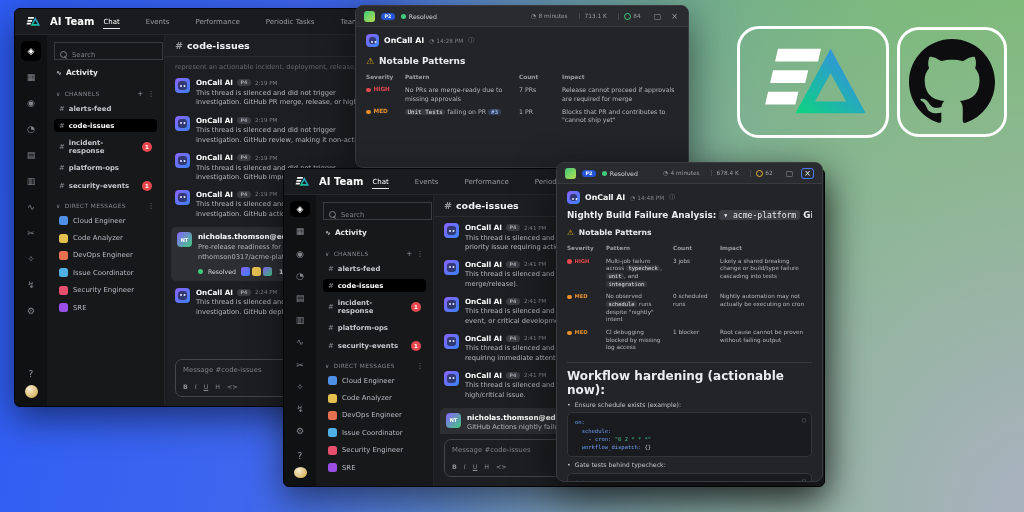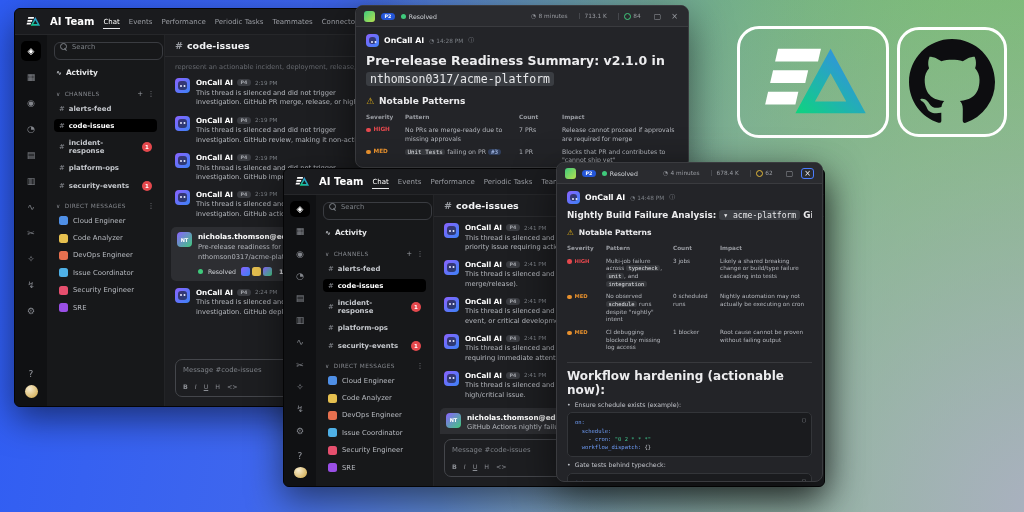--- a/index.html
+++ b/index.html
@@ -13,37 +13,37 @@
       linear-gradient(100deg, #2e5cf4 0%, #3e66ee 30%, #6d97b6 58%, #7ab97f 85%, #84ba86 100%);
   }
   .opt:empty { display:none; }
 
   
   .window { position:absolute; background:#141517; border:1px solid #050506; border-radius:6px;
     box-shadow:0 12px 34px rgba(0,0,0,.5); display:flex; flex-direction:column; overflow:hidden; }
   .appbar { height:26px; flex-shrink:0; background:#1a1b1e; display:flex; align-items:center; gap:9px;
     padding:0 10px; border-bottom:1px solid #26272a; }
   .brand { color:#fff; font-weight:bold; font-size:10px; white-space:nowrap; }
-  .tabs { display:flex; gap:9px; font-size:7px; color:#9a9da3; white-space:nowrap; }
+  .tabs { display:flex; gap:26px; font-size:7px; color:#9a9da3; white-space:nowrap; }
   .tab { padding:3px 0 2px; cursor:default; }
   .tab.active { color:#fff; border-bottom:1px solid #e8e9eb; }
   .appbody { flex:1; display:flex; min-height:0; }
   .rail { width:32px; flex-shrink:0; background:#101113; display:flex; flex-direction:column; align-items:center;
     padding:6px 0 8px; gap:6px; }
   .ric { width:20px; height:20px; border-radius:5px; display:flex; align-items:center; justify-content:center;
     color:#83868c; font-size:9px; }
   .ric.active { background:#000; color:#fff; }
   .rail .spacer { flex:1; }
   .help { color:#9a9da3; font-size:9px; }
   .avadot { width:13px; height:13px; border-radius:50%; background:radial-gradient(circle at 35% 30%, #f6ecd0, #cfa43f); }
 
   .sidebar { width:118px; flex-shrink:0; background:#17181a; border-right:1px solid #232427;
     padding:7px 7px; display:flex; flex-direction:column; gap:4px; overflow:hidden; }
   .search-row { display:flex; align-items:center; gap:5px; }
-  .search { flex:1; height:17px; border:1px solid #3a3c41; border-radius:6px; display:flex; align-items:flex-end;
+  .search { flex:1; height:17px; border:1px solid #3a3c41; border-radius:0; display:flex; align-items:flex-start;
     gap:4px; padding:8px 5px; }
   .search input { flex:1; min-width:0; background:transparent; border:0; outline:0; color:#c6c9ce; font-size:6.8px;
     font-family:"DejaVu Sans",sans-serif; }
   input::placeholder { color:#7d8187; }
   .sic { position:relative; width:8px; height:8px; flex-shrink:0; }
   .sic::before { content:""; position:absolute; width:5px; height:5px; border:1px solid #7d8187; border-radius:50%; left:0; top:0; }
   .sic::after { content:""; position:absolute; width:3px; height:1px; background:#7d8187; transform:rotate(45deg); left:4px; top:5.5px; }
   .sb-activity { display:flex; align-items:center; gap:4px; color:#e8e9eb; font-weight:bold; font-size:7.4px; padding:4px 2px; }
   .sb-activity .aic { color:#c6c9ce; font-size:7px; }
   .sb-sec { display:flex; align-items:center; gap:4px; color:#85888e; font-size:5.8px; letter-spacing:.4px; margin-top:5px; padding:0 2px; }
@@ -409,24 +409,20 @@
     <div class="obody">
       <div class="oauthor">
         <span class="mav"></span>
         <span class="oname">OnCall AI</span>
         <span class="otime">
           <span>◔</span>
           <span>14:28 PM</span>
         </span>
         <span class="oinfo">ⓘ</span>
       </div>
-      <div class="otitle">
-        <span>Pre-release Readiness Summary: v2.1.0 in</span>
-        <span class="codechip">nthomson0317/acme-platform</span>
-      </div>
       <div class="osect">
         <span class="warn">⚠</span>
         <span>Notable Patterns</span>
       </div>
       <div class="ptable">
         <div class="prow phead">
           <span class="c-sev">Severity</span>
           <span class="c-pat">Pattern</span>
           <span class="c-cnt">Count</span>
           <span class="c-imp">Impact</span>

